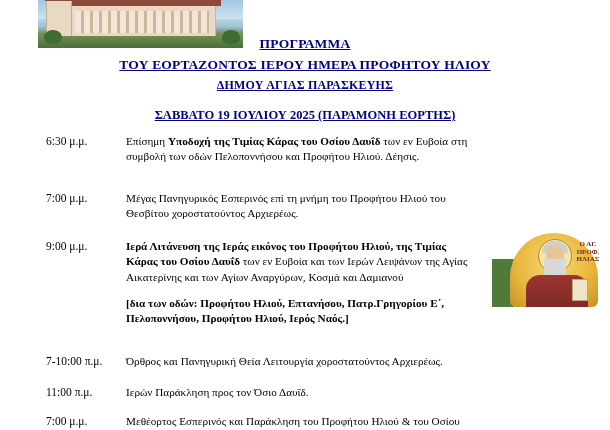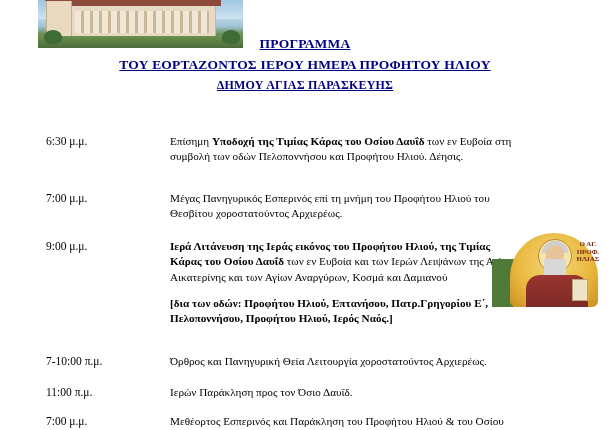--- a/index.html
+++ b/index.html
@@ -117,21 +117,21 @@
   }
   .desc {
     position: absolute;
     left: 126px;
     width: 340px;
     font-size: 11.2px;
     line-height: 1.38;
     color: #000000;
     text-align: left;
   }
-  .desc.wide { width: 345px; margin-left: 44px; }
+  .desc.wide { width: 345px; }
   .desc b { font-weight: bold; }
   .bracket { font-weight: bold; }
 
   
   .icon-img {
     position: absolute;
     right: 8px;
     bottom: 0px;
     width: 110px;
     height: 78px;
@@ -203,20 +203,21 @@
     <div class="shrub" style="left:6px;"></div>
     <div class="shrub" style="left:184px;"></div>
   </div>
 
   <div class="title-block">
     <div class="t-line t1">ΠΡΟΓΡΑΜΜΑ</div>
     <div class="t-line t2">ΤΟΥ ΕΟΡΤΑΖΟΝΤΟΣ ΙΕΡΟΥ ΗΜΕΡΑ ΠΡΟΦΗΤΟΥ ΗΛΙΟΥ</div>
     <div class="t-line t3">ΔΗΜΟΥ ΑΓΙΑΣ ΠΑΡΑΣΚΕΥΗΣ</div>
   </div>
 
+  <div class="section-head" id="sec-sat">ΣΑΒΒΑΤΟ 19 ΙΟΥΛΙΟΥ 2025 (ΠΑΡΑΜΟΝΗ ΕΟΡΤΗΣ)</div>
 
   <div class="row" style="top:134px;">
     <div class="time">6:30 μ.μ.</div>
     <div class="desc wide">
       Επίσημη <b>Υποδοχή της Τιμίας Κάρας του Οσίου Δαυΐδ</b> των εν Ευβοία στη συμβολή των οδών Πελοποννήσου και Προφήτου Ηλιού. Δέησις.
     </div>
   </div>
 
   <div class="row" style="top:191px;">
     <div class="time">7:00 μ.μ.</div>

